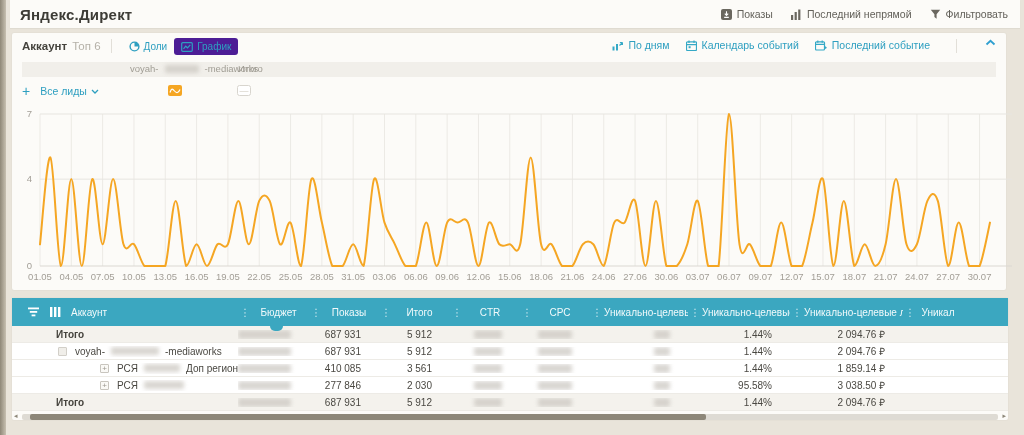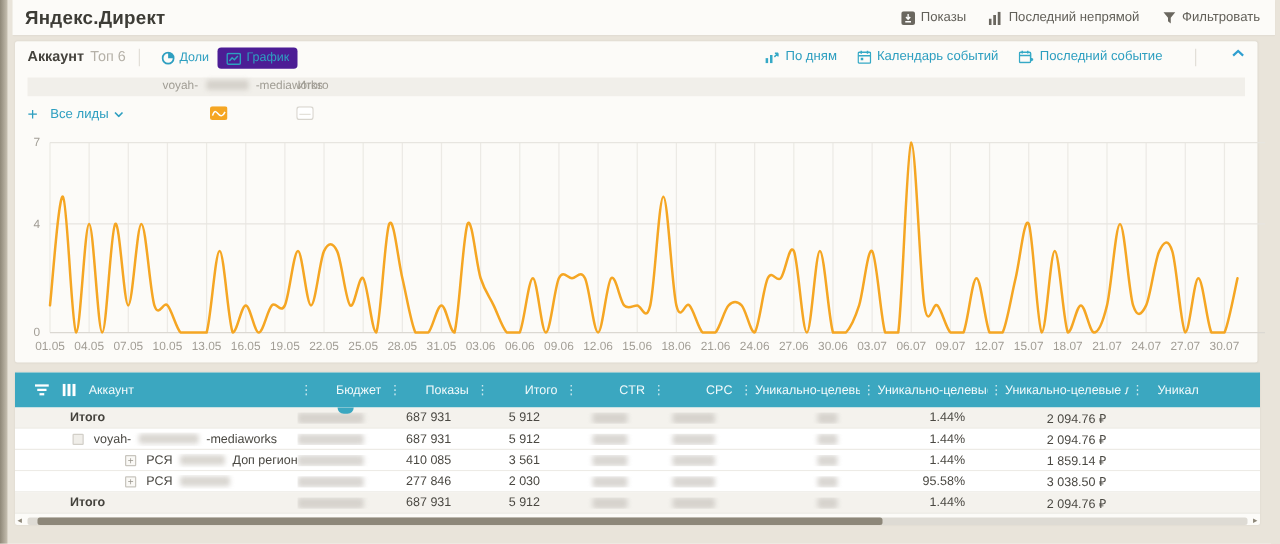--- a/index.html
+++ b/index.html
@@ -47,21 +47,21 @@
   .sw-1 { left:146px; } .sw-2 { left:215px; }
 
   #chart { width:1002px; height:188px; }
 
   
   .thead { height:28px; background:#3ba7c0; display:flex; align-items:stretch; color:#fff; overflow:hidden; }
   .th { display:flex; align-items:center; font-size:10px; color:#f2fafb; }
   .th-name { padding-left:16px; gap:10px; }
   .th-num { justify-content:flex-start; }
   .dots { color:rgba(255,255,255,.75); font-size:10px; width:14px; text-align:center; flex:none; }
-  .hlabel { flex:1; text-align:right; padding-right:4px; white-space:nowrap; overflow:hidden; }
+  .hlabel { flex:1; text-align:center; padding-right:4px; white-space:nowrap; overflow:hidden; }
   .col-nub { position:absolute; left:258px; top:28px; width:13px; height:5px;
     background:#3ba7c0; border-radius:0 0 6px 6px; z-index:2; }
   .trow { height:17px; display:flex; align-items:center; border-bottom:1px solid #edebe6;
     background:#fff; overflow:hidden; cursor:pointer; }
   .trow.total { background:#f4f2ed; }
   .td { font-size:10px; color:#4a4842; white-space:nowrap; overflow:hidden; }
   .td-num { text-align:right; padding-right:18px; }
   .td-name { display:flex; align-items:center; }
   .nm-bold { font-weight:700; color:#45433d; }
   .cens { display:inline-block; height:8px; background:#ccc8c1; border-radius:2px;

